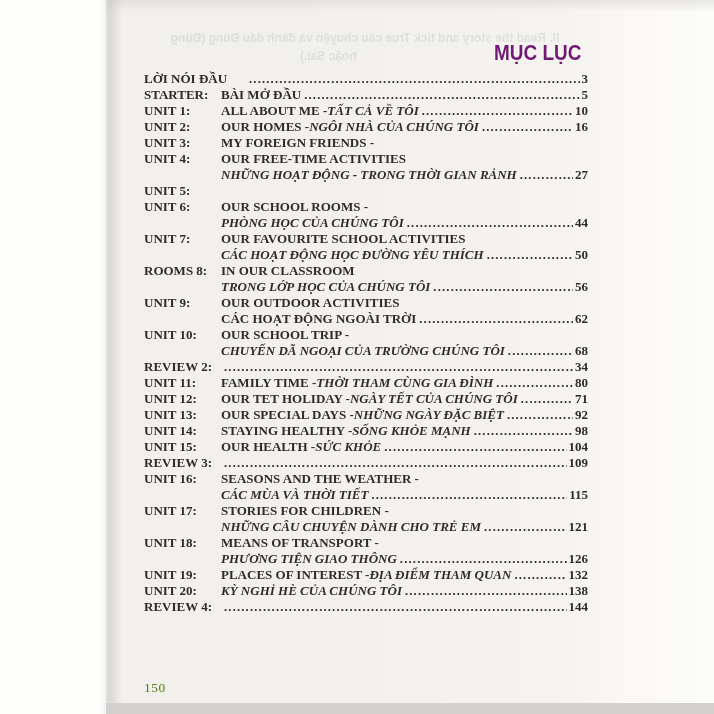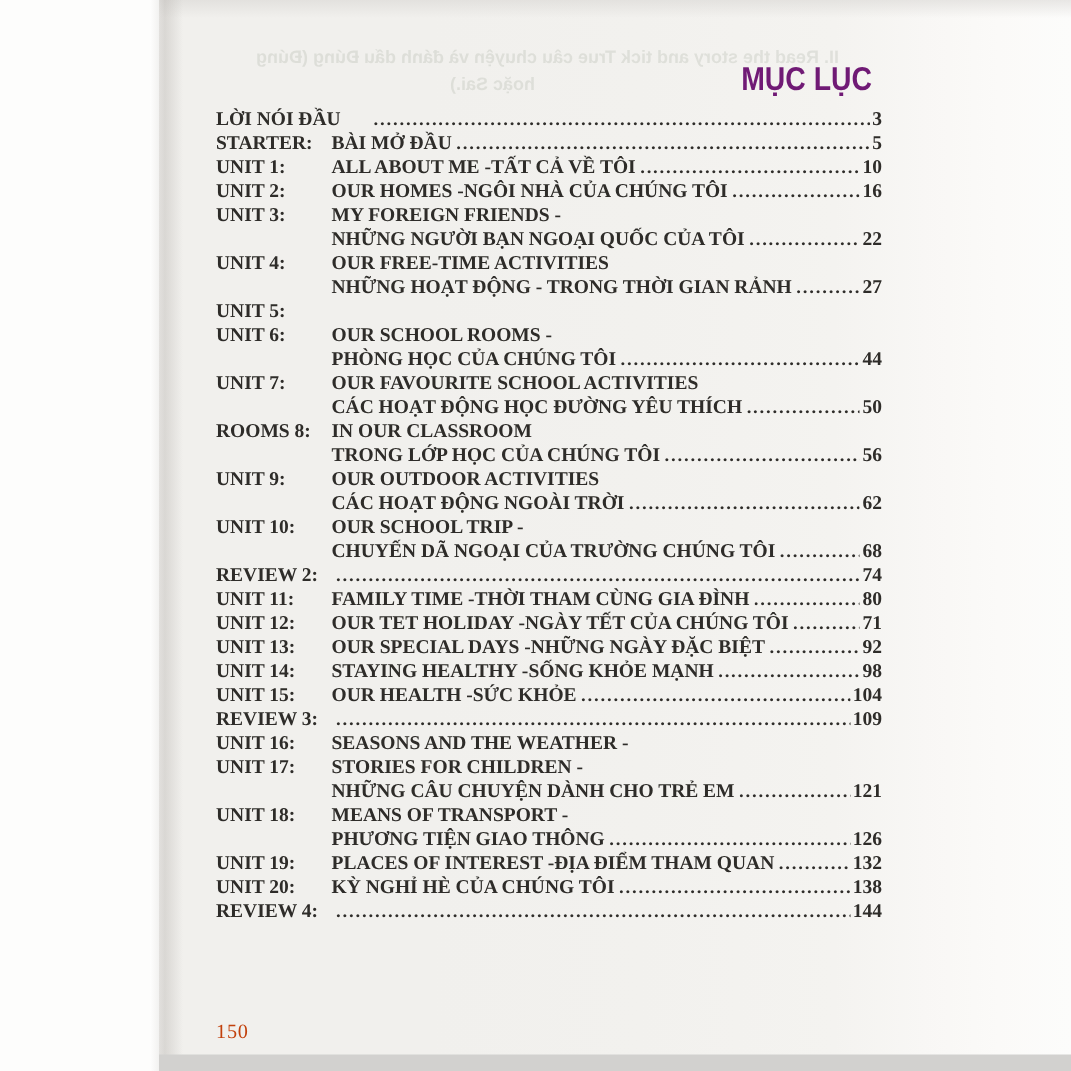--- a/index.html
+++ b/index.html
@@ -24,29 +24,29 @@
   .title{position:absolute;top:40px;left:144px;width:444px;text-align:right;color:#701a75;}
   .title span{display:inline-block;transform:scaleX(.86);font-family:"Liberation Sans",sans-serif;
     font-weight:700;font-size:22px;letter-spacing:0;}
 
   .toc{position:absolute;left:144px;top:71px;width:444px;font-size:13px;line-height:16px;
     font-weight:700;color:#2e2c29;}
   .toc-row{display:flex;align-items:flex-start;}
   .toc-label{width:77px;flex:none;white-space:nowrap;}
   .toc-lines{flex:1;min-width:0;}
   .toc-line{display:flex;align-items:baseline;white-space:nowrap;}
-  .t-vi{}
+  .t-vi{font-style:italic;}
   .leader{flex:1 1 auto;overflow:hidden;min-width:6px;margin:0 2px 0 3px;}
   .leader::after{content:"......................................................................................................................................................";
     letter-spacing:1.2px;font-size:12.5px;font-weight:700;}
   .leader.gap{margin-left:28px;}
   .pg{flex:none;}
 
   .footer-num{position:absolute;left:144px;top:680px;font-size:13.5px;font-weight:400;
-    color:#c2410c;letter-spacing:.5px;}
+    color:#4d7c0f;letter-spacing:.5px;}
 </style>
 </head>
 <body>
 
 <div class="photo">
   <div class="page-bg"></div>
   <div class="top-shade"></div>
   <div class="gutter-shadow"></div>
   <div class="bottom-strip"></div>
 
@@ -98,25 +98,20 @@
             <span class="pg">16</span>
           </div>
         </div>
       </div>
       <div class="toc-row">
         <span class="toc-label">UNIT 3:</span>
         <div class="toc-lines">
           <div class="toc-line">
             <span class="t-en">MY FOREIGN FRIENDS -</span>
           </div>
-          <div class="toc-line">
-            <span class="t-vi">NHỮNG NGƯỜI BẠN NGOẠI QUỐC CỦA TÔI</span>
-            <span class="leader"></span>
-            <span class="pg">22</span>
-          </div>
         </div>
       </div>
       <div class="toc-row">
         <span class="toc-label">UNIT 4:</span>
         <div class="toc-lines">
           <div class="toc-line">
             <span class="t-en">OUR FREE-TIME ACTIVITIES</span>
           </div>
           <div class="toc-line">
             <span class="t-vi">NHỮNG HOẠT ĐỘNG - TRONG THỜI GIAN RẢNH</span>
@@ -191,21 +186,21 @@
             <span class="leader"></span>
             <span class="pg">68</span>
           </div>
         </div>
       </div>
       <div class="toc-row">
         <span class="toc-label">REVIEW 2:</span>
         <div class="toc-lines">
           <div class="toc-line">
             <span class="leader"></span>
-            <span class="pg">74</span>
+            <span class="pg">34</span>
           </div>
         </div>
       </div>
       <div class="toc-row">
         <span class="toc-label">UNIT 11:</span>
         <div class="toc-lines">
           <div class="toc-line">
             <span class="t-en">FAMILY TIME - </span>
             <span class="t-vi">THỜI THAM CÙNG GIA ĐÌNH</span>
             <span class="leader"></span>
@@ -265,20 +260,25 @@
             <span class="pg">109</span>
           </div>
         </div>
       </div>
       <div class="toc-row">
         <span class="toc-label">UNIT 16:</span>
         <div class="toc-lines">
           <div class="toc-line">
             <span class="t-en">SEASONS AND THE WEATHER -</span>
           </div>
+          <div class="toc-line">
+            <span class="t-vi">CÁC MÙA VÀ THỜI TIẾT</span>
+            <span class="leader"></span>
+            <span class="pg">115</span>
+          </div>
         </div>
       </div>
       <div class="toc-row">
         <span class="toc-label">UNIT 17:</span>
         <div class="toc-lines">
           <div class="toc-line">
             <span class="t-en">STORIES FOR CHILDREN -</span>
           </div>
           <div class="toc-line">
             <span class="t-vi">NHỮNG CÂU CHUYỆN DÀNH CHO TRẺ EM</span>

